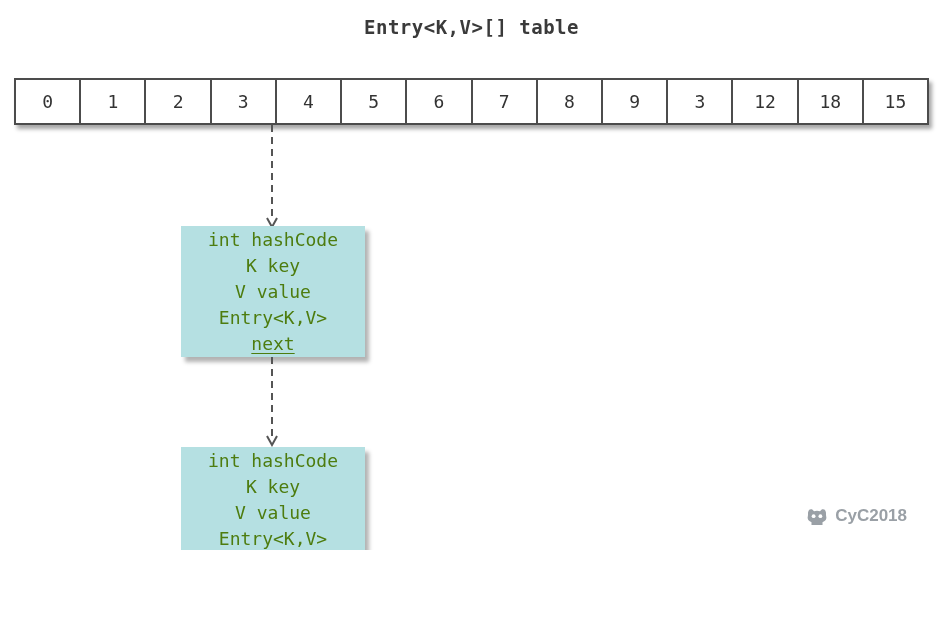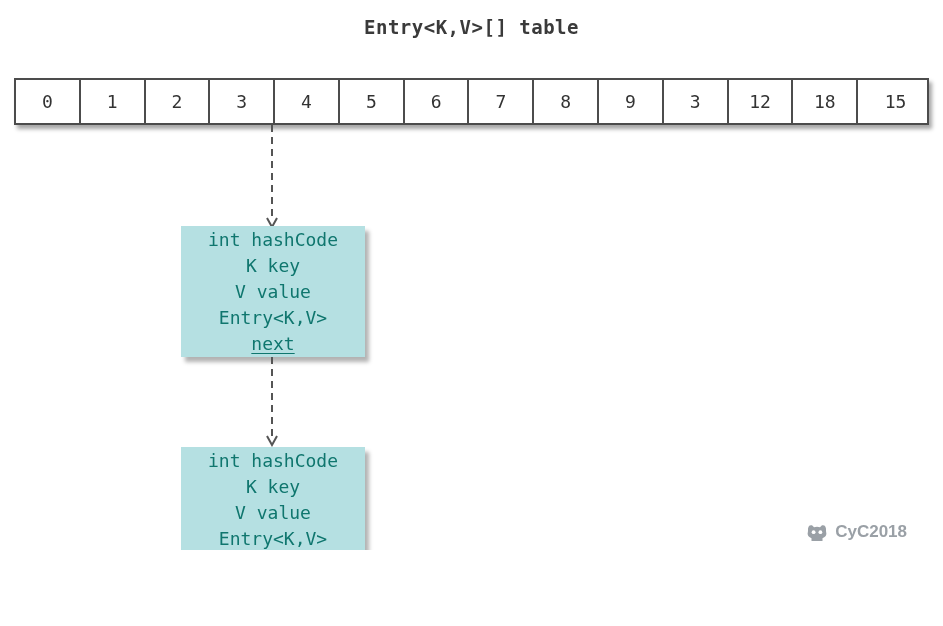--- a/index.html
+++ b/index.html
@@ -27,40 +27,40 @@
     border:2px solid #4c4c4c;
     background:#ffffff;
     box-shadow:3px 4px 4px rgba(0,0,0,0.35);
   }
   .cell {
     flex:1;
     display:flex; align-items:center; justify-content:center;
     font-size:18px; color:#333333;
     border-right:2px solid #4c4c4c;
   }
-  .cell:last-child { border-right:none;padding-left:6px; }
+  .cell:last-child { border-right:none; }
 
   .arrow { position:absolute; }
 
   .node {
     position:absolute; left:181px;
     width:184px; height:131px;
     background:#b5e0e2;
     box-shadow:4px 5px 4px rgba(0,0,0,0.30);
     display:flex; flex-direction:column;
     align-items:center; justify-content:center;
-    color:#0f766e;
+    color:#4d7c0f;
     font-size:18px; line-height:26px;
   }
   .node-1 { top:226px; }
   .node-2 { top:447px; }
   .field-next { text-decoration:underline; text-underline-offset:3px; }
 
   .watermark {
-    position:absolute; right:36px; bottom:8px;
+    position:absolute; right:36px; bottom:24px;
     display:flex; align-items:center; gap:6px;
     color:#9aa0a6;
     font-family:"Liberation Sans", sans-serif;
     font-size:17px; font-weight:bold;
   }
   .wm-icon { display:flex; align-items:center; }
 </style>
 </head>
 <body>
 

